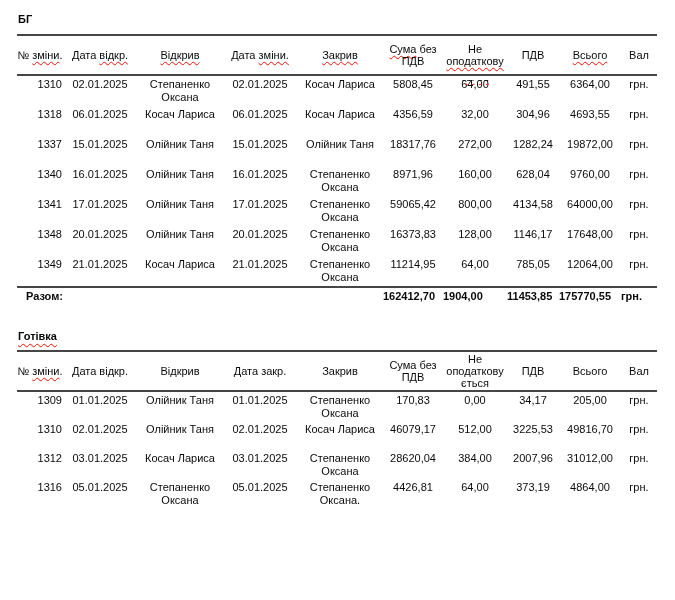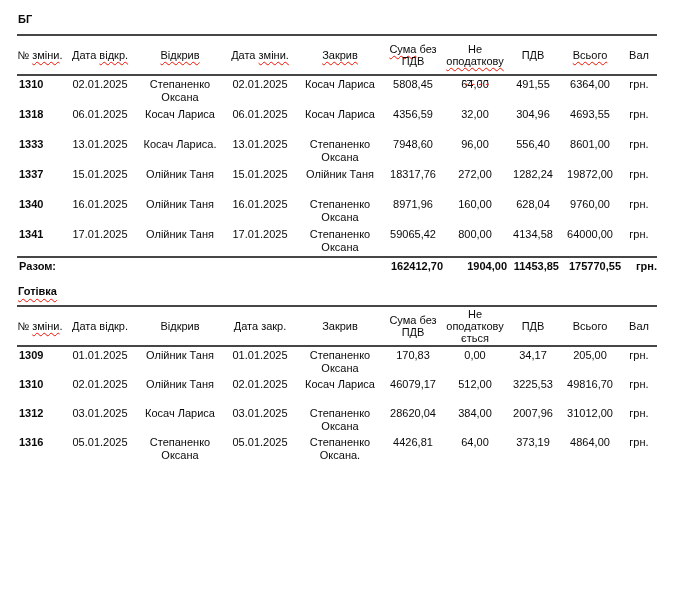--- a/index.html
+++ b/index.html
@@ -5,45 +5,45 @@
   html,body{margin:0;padding:0;}
   body{
     width:675px;height:600px;overflow:hidden;background:#fff;
     font-family:"Liberation Sans",sans-serif;font-size:11px;line-height:13px;color:#0a0a0a;
   }
   .page{padding:11px 18px 0 17px;}
   .rpt-title{
     font-size:11px;line-height:16px;font-weight:700;
     margin:0;padding:0 0 7px 1px;border-bottom:2px solid var(--rule,#464646);
   }
-  section.sec1 .rpt-title{margin-top:6px;padding-bottom:6px;}
+  section.sec1 .rpt-title{margin-top:21px;padding-bottom:6px;}
   .sq{
     text-decoration:underline;text-decoration-style:wavy;
     text-decoration-color:var(--sq,#f01000);text-decoration-thickness:1px;
     text-underline-offset:2px;text-decoration-skip-ink:none;
   }
   .sq-title{
     text-decoration:underline;text-decoration-style:wavy;
     text-decoration-color:var(--sq,#f01000);text-decoration-thickness:1px;
     text-underline-offset:3px;text-decoration-skip-ink:none;
   }
   table.rpt{width:100%;border-collapse:collapse;table-layout:fixed;}
   table.rpt thead th{
     font-weight:400;height:38px;vertical-align:middle;text-align:center;
     padding:0;border-bottom:2px solid var(--rule,#464646);position:relative;
   }
   .hl{line-height:12px;}
   table.rpt tbody td{
     height:28px;vertical-align:top;text-align:center;padding:2px 1px 0;
   }
   table.sec1 tbody td{height:27px;}
-  table.rpt td.c0,table.rpt tfoot td.c0{text-align:left;padding-left:2px;font-weight:bold;}
+  table.rpt td.c0,table.rpt tfoot td.c0{text-align:right;padding-left:2px;}
   table.rpt tfoot td{
     font-weight:700;border-top:2px solid var(--rule,#464646);
-    vertical-align:top;padding:2px 0 0;height:17px;white-space:nowrap;text-align:right;
+    vertical-align:top;padding:2px 0 0;height:17px;white-space:nowrap;text-align:left;
   }
   
   .frag{position:absolute;left:0;right:0;top:100%;margin-top:2px;text-align:center;}
   .frag-text{display:block;height:5px;overflow:hidden;line-height:13px;}
   .frag-wave{display:block;height:4px;overflow:hidden;}
   .frag-wave span{
     display:block;line-height:13px;margin-top:-9px;color:transparent;
     text-decoration:underline;text-decoration-style:wavy;
     text-decoration-color:var(--sq,#f01000);text-decoration-thickness:1px;
     text-decoration-skip-ink:none;
@@ -129,32 +129,20 @@
             <td>Косач Лариса</td>
             <td>06.01.2025</td>
             <td>Косач Лариса</td>
             <td>4356,59</td>
             <td>32,00</td>
             <td>304,96</td>
             <td>4693,55</td>
             <td>грн.</td>
           </tr>
           <tr>
-            <td class="c0">1333</td>
-            <td>13.01.2025</td>
-            <td>Косач Лариса.</td>
-            <td>13.01.2025</td>
-            <td>Степаненко Оксана</td>
-            <td>7948,60</td>
-            <td>96,00</td>
-            <td>556,40</td>
-            <td>8601,00</td>
-            <td>грн.</td>
-          </tr>
-          <tr>
             <td class="c0">1337</td>
             <td>15.01.2025</td>
             <td>Олійник Таня</td>
             <td>15.01.2025</td>
             <td>Олійник Таня</td>
             <td>18317,76</td>
             <td>272,00</td>
             <td>1282,24</td>
             <td>19872,00</td>
             <td>грн.</td>
@@ -174,20 +162,44 @@
           <tr>
             <td class="c0">1341</td>
             <td>17.01.2025</td>
             <td>Олійник Таня</td>
             <td>17.01.2025</td>
             <td>Степаненко Оксана</td>
             <td>59065,42</td>
             <td>800,00</td>
             <td>4134,58</td>
             <td>64000,00</td>
+            <td>грн.</td>
+          </tr>
+          <tr>
+            <td class="c0">1348</td>
+            <td>20.01.2025</td>
+            <td>Олійник Таня</td>
+            <td>20.01.2025</td>
+            <td>Степаненко Оксана</td>
+            <td>16373,83</td>
+            <td>128,00</td>
+            <td>1146,17</td>
+            <td>17648,00</td>
+            <td>грн.</td>
+          </tr>
+          <tr>
+            <td class="c0">1349</td>
+            <td>21.01.2025</td>
+            <td>Косач Лариса</td>
+            <td>21.01.2025</td>
+            <td>Степаненко Оксана</td>
+            <td>11214,95</td>
+            <td>64,00</td>
+            <td>785,05</td>
+            <td>12064,00</td>
             <td>грн.</td>
           </tr>
         </tbody>
         <tfoot>
           <tr>
             <td class="c0">Разом:</td>
             <td></td>
             <td></td>
             <td></td>
             <td></td>

